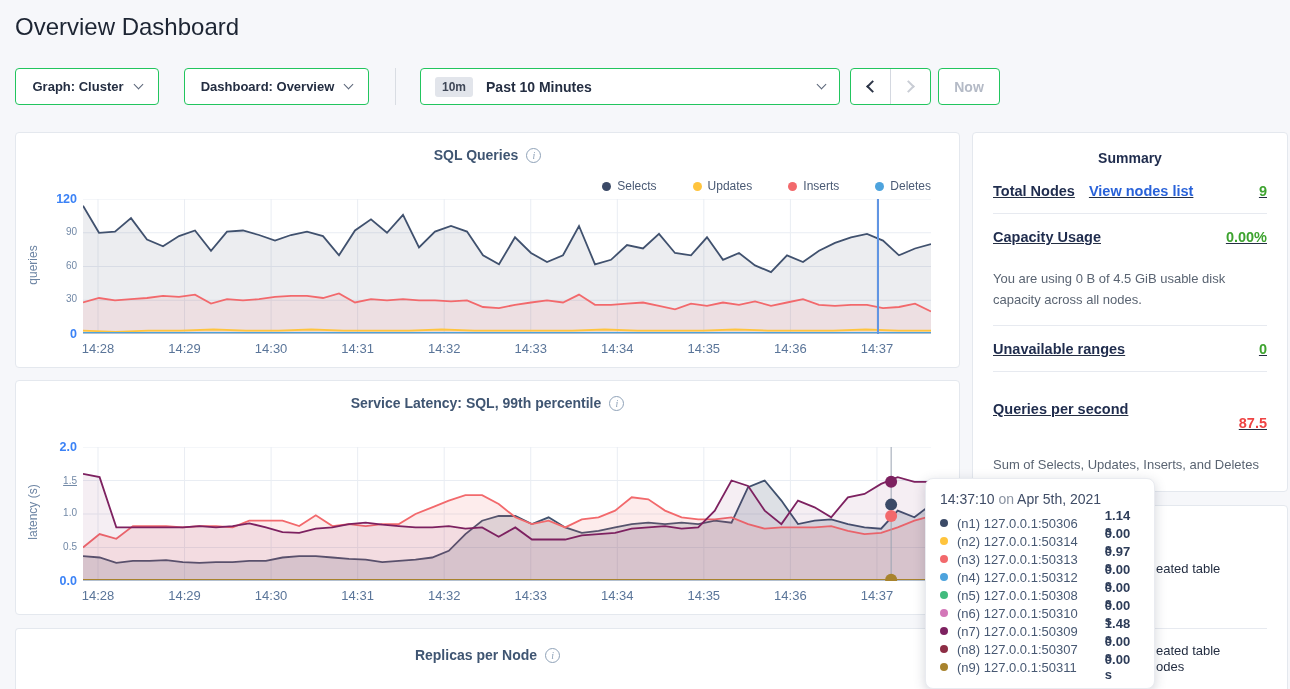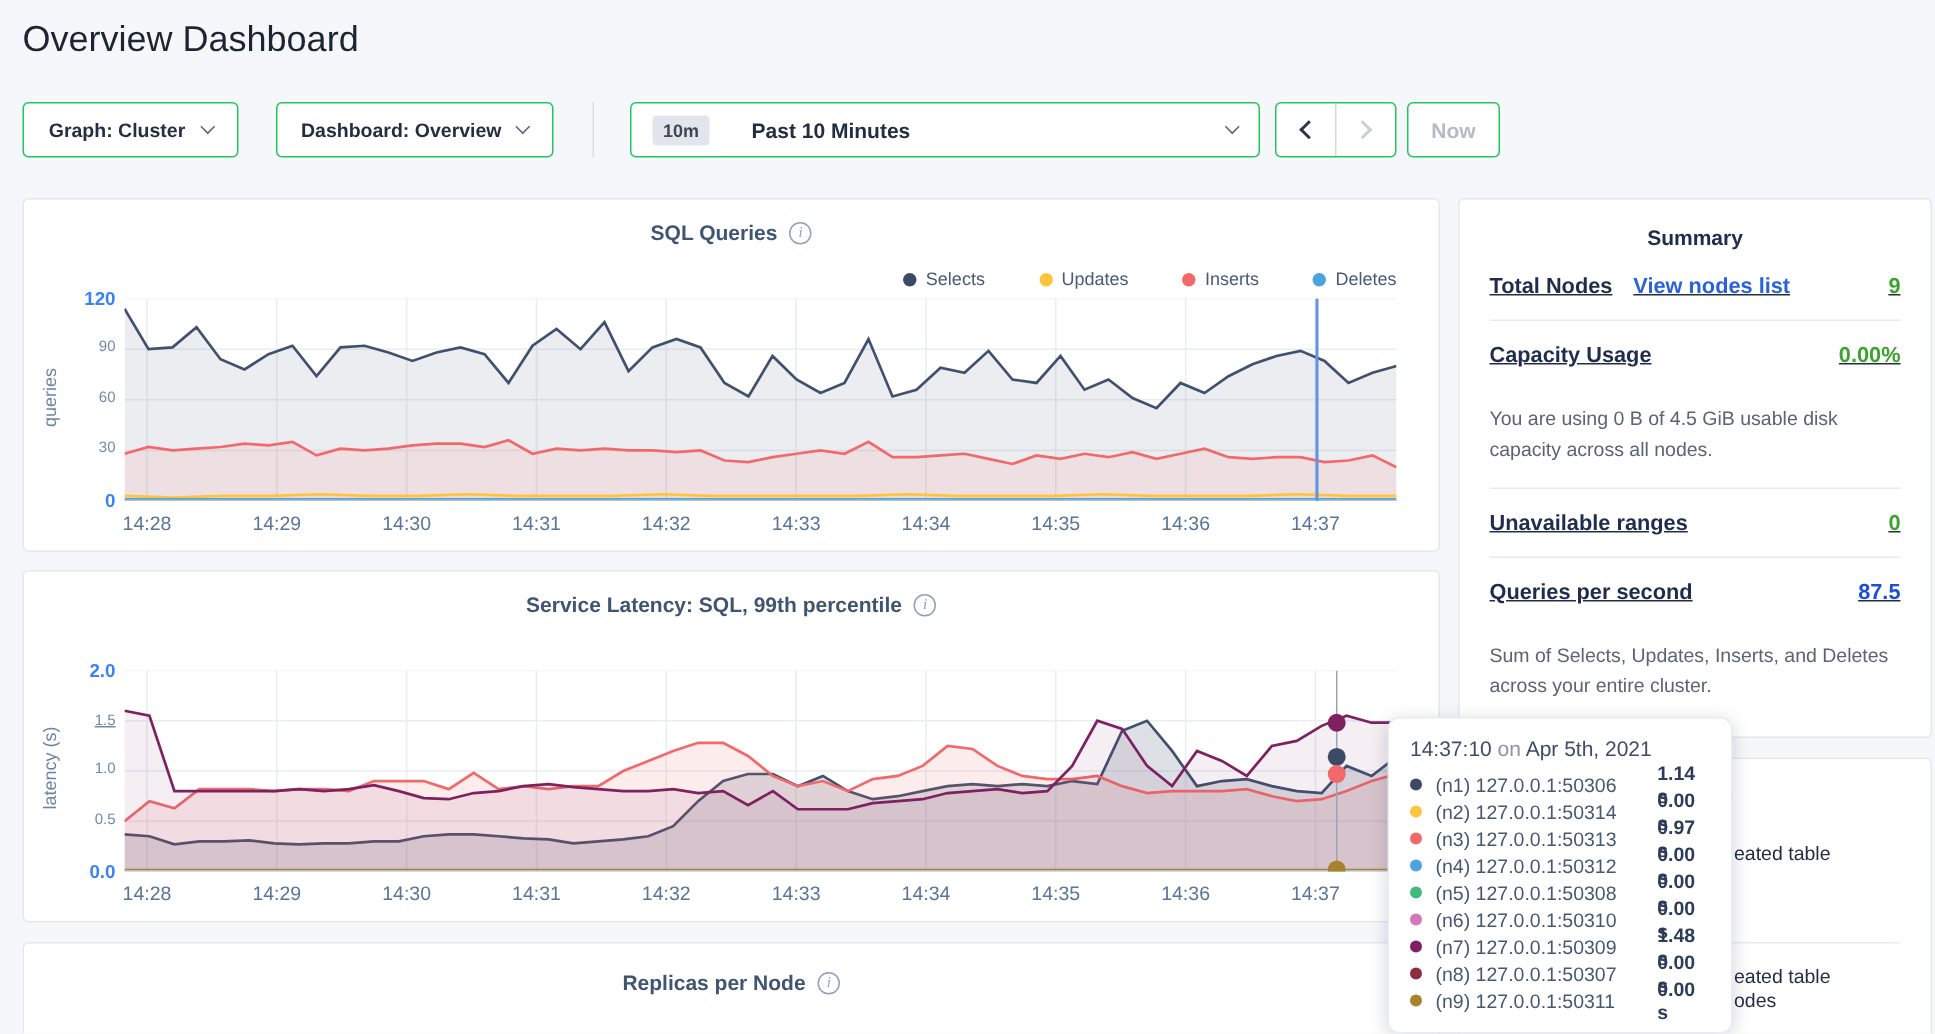--- a/index.html
+++ b/index.html
@@ -11,21 +11,21 @@
 
   
   .btn { position:absolute; top:68px; height:37px; background:#fff; border:1px solid #22c55e;
          border-radius:4px; display:flex; align-items:center; justify-content:center;
          font-size:13px; font-weight:bold; color:#242e42; cursor:pointer; }
   .chev { width:7px; height:7px; border-right:1.6px solid #5a6578; border-bottom:1.6px solid #5a6578;
           transform:rotate(45deg); margin-left:11px; margin-top:-4px; }
   .vdiv { position:absolute; left:395px; top:68px; height:37px; width:1px; background:#d9dde3; }
   .timepicker { left:420px; width:420px; justify-content:flex-start; padding:0 14px; font-size:14px; }
   .time-badge { background:#e2e5eb; border-radius:3px; font-size:12px; font-weight:bold; color:#3f4757;
-                padding:3px 7px; margin-right:28px; }
+                padding:3px 7px; margin-right:13px; }
   .timepicker .chev { margin-left:auto; }
   .navgroup { left:850px; width:81px; padding:0; }
   .navgroup .cell { width:40px; height:100%; display:flex; align-items:center; justify-content:center; }
   .navgroup .sep { width:1px; height:100%; background:#d4d8e0; }
   .arrow { width:9px; height:9px; border-right:2px solid #2c3547; border-bottom:2px solid #2c3547; }
   .arrow.left  { transform:rotate(135deg); margin-left:4px; }
   .arrow.right { transform:rotate(-45deg); margin-right:4px; border-color:#c9cdd5; }
   .now-btn { left:938px; width:62px; color:#b4bac6; font-size:14px; cursor:default; }
 
   .card { position:absolute; background:#fff; border:1px solid #e4e8ee; border-radius:4px; }
@@ -257,21 +257,21 @@
     </div>
     <div class="sum-row">
       <div class="sum-line">
         <span class="sum-label">Unavailable ranges</span>
         <span class="sum-value" id="val-unavail" style="color: rgb(61, 163, 47);">0</span>
       </div>
     </div>
     <div class="sum-row">
       <div class="sum-line">
         <span class="sum-label">Queries per second</span>
-        <span class="sum-value" id="val-qps" style="color: #1d4ed8;">87.5</span>
+        <span class="sum-value" id="val-qps" style="color: #ef4444; margin-top: 28px;">87.5</span>
       </div>
       <div class="sum-desc">Sum of Selects, Updates, Inserts, and Deletes across your entire cluster.</div>
     </div>
   </div>
 
   <div class="card sidebar-card" id="card-events">
     <span class="ev-header-frag" style="left:171px;top:16px;">ts</span>
     <span class="ev-frag" style="left:183px;top:55px;">eated table</span>
     <div class="ev-divider" style="top:122px;"></div>
     <span class="ev-frag" style="left:183px;top:137px;">eated table</span>

